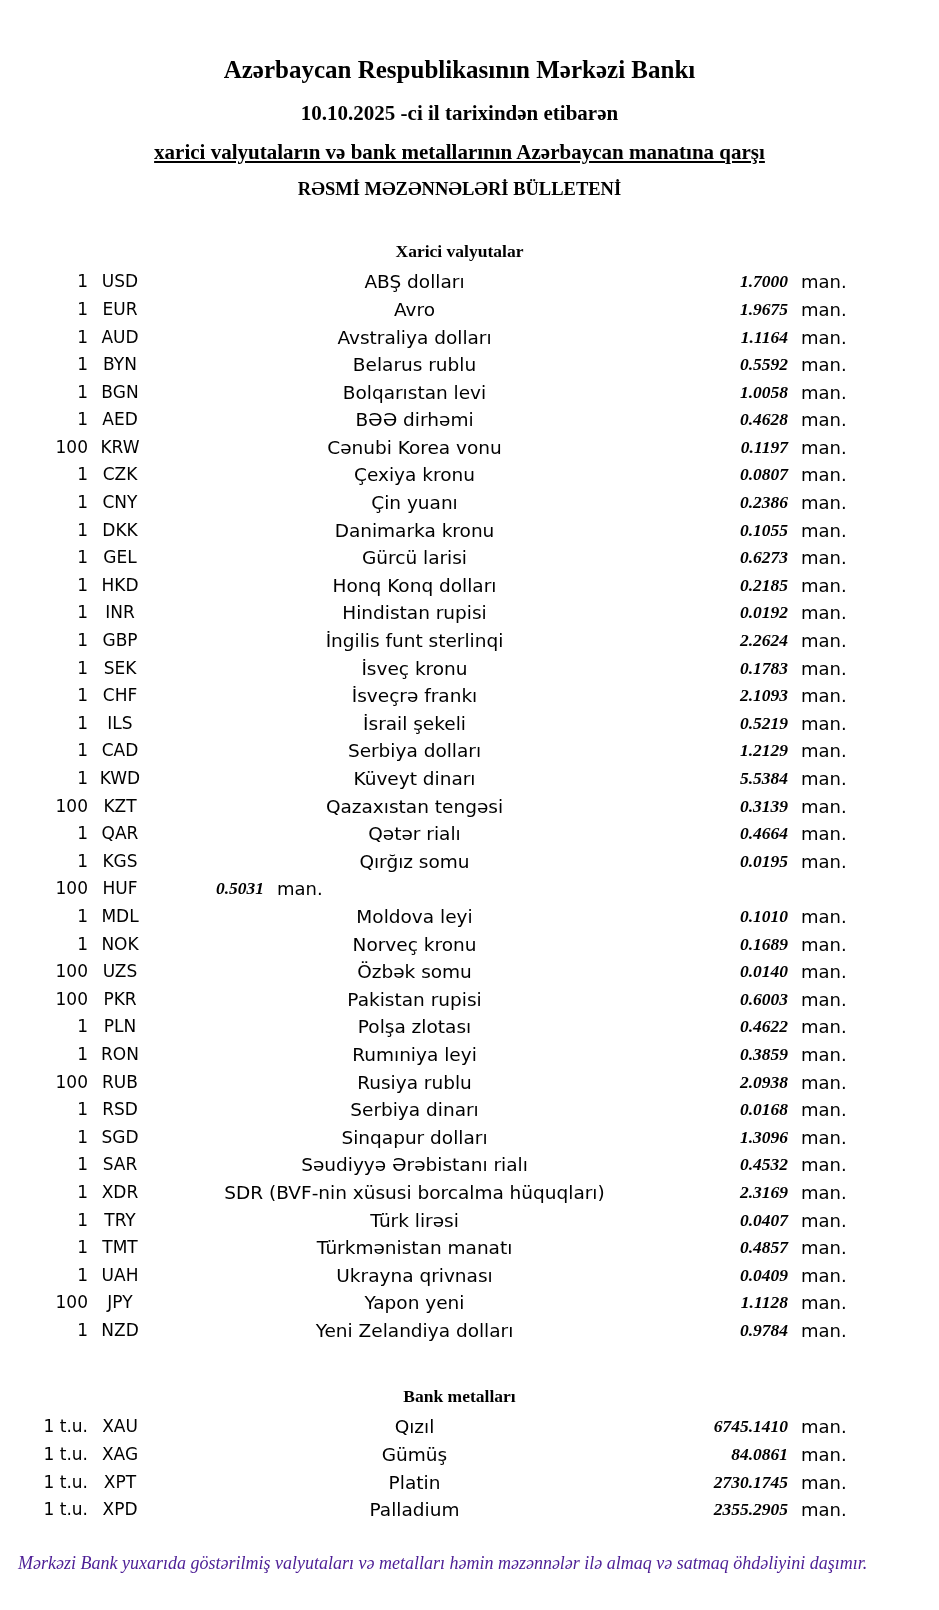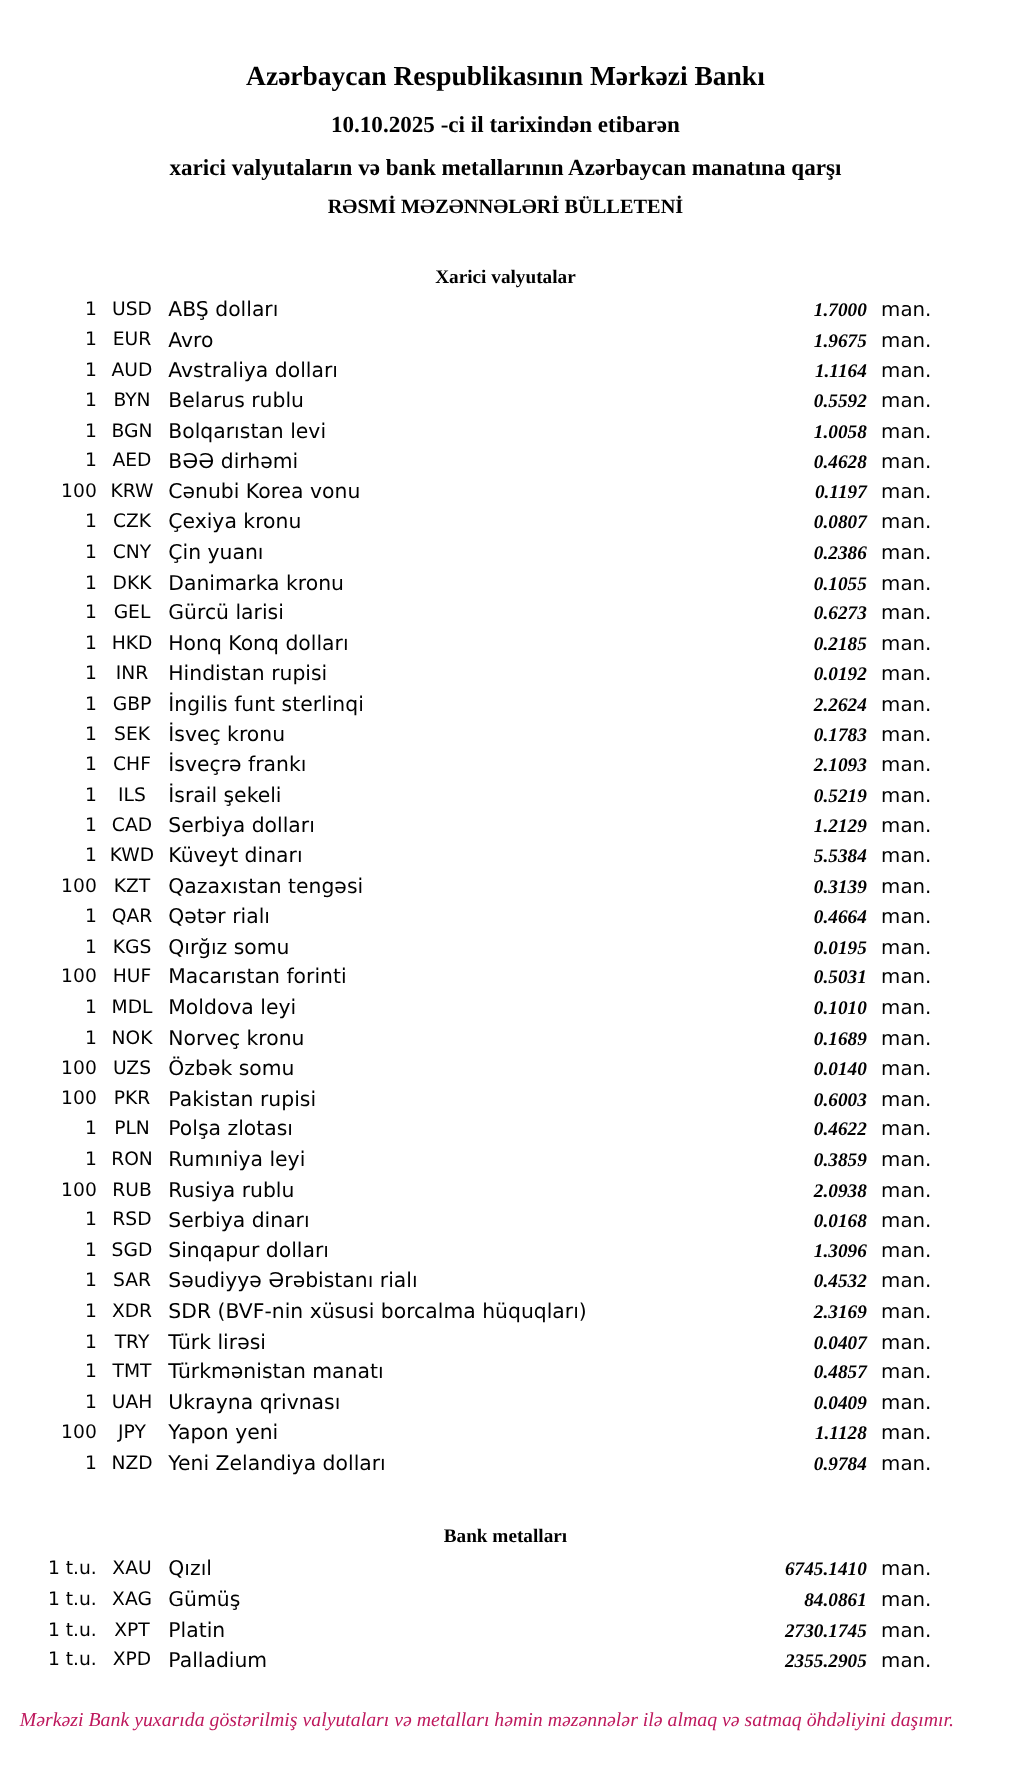--- a/index.html
+++ b/index.html
@@ -27,21 +27,21 @@
   }
   .hdr-line {
     margin: 0;
     text-align: center;
     font-family: "Liberation Serif", serif;
     font-weight: bold;
     font-size: 21px;
     line-height: 1.2;
   }
   .hdr-date { margin-top: 16px; }
-  .hdr-sub  { margin-top: 14px; }
+  .hdr-sub  { margin-top: 14px; text-decoration: underline; }
   .hdr-bul  { margin-top: 13px; font-size: 18.5px; }
   .section-title {
     margin: 41px 0 6px 0;
     text-align: center;
     font-family: "Liberation Serif", serif;
     font-weight: bold;
     font-size: 17.5px;
     line-height: 1.2;
   }
   .section-title.metals { margin-top: 42px; }
@@ -61,21 +61,21 @@
     flex: none;
   }
   .code {
     width: 64px;
     text-align: center;
     font-size: 17px;
     flex: none;
   }
   .name {
     flex: 1;
-    text-align: left;
+    text-align: center;
     padding-left: 1px;
     font-size: 18.5px;
     overflow: hidden;
   }
   .rate {
     width: 112px;
     text-align: right;
     font-family: "Liberation Serif", serif;
     font-weight: bold;
     font-style: italic;
@@ -89,21 +89,21 @@
     font-size: 18px;
     flex: none;
   }
   .footer-note {
     margin: 28px 0 18px 0;
     padding: 0 18px;
     font-family: "Liberation Serif", serif;
     font-style: italic;
     font-size: 18px;
     line-height: 1.3;
-    color: #be185d;
+    color: #4c1d95;
   }
 </style>
 </head>
 <body>
 
 <div class="page">
 
   <h1 class="hdr-title">Azərbaycan Respublikasının Mərkəzi Bankı</h1>
   <p class="hdr-line hdr-date">10.10.2025 -ci il tarixindən etibarən</p>
   <p class="hdr-line hdr-sub">xarici valyutaların və bank metallarının Azərbaycan manatına qarşı</p>
@@ -283,21 +283,20 @@
     <span class="qty">1</span>
     <span class="code">KGS</span>
     <span class="name">Qırğız somu</span>
     <span class="rate">0.0195</span>
     <span class="man">man.</span>
   </div>
 
   <div class="row">
     <span class="qty">100</span>
     <span class="code">HUF</span>
-    <span class="name">Macarıstan forinti</span>
     <span class="rate">0.5031</span>
     <span class="man">man.</span>
   </div>
 
   <div class="row">
     <span class="qty">1</span>
     <span class="code">MDL</span>
     <span class="name">Moldova leyi</span>
     <span class="rate">0.1010</span>
     <span class="man">man.</span>

